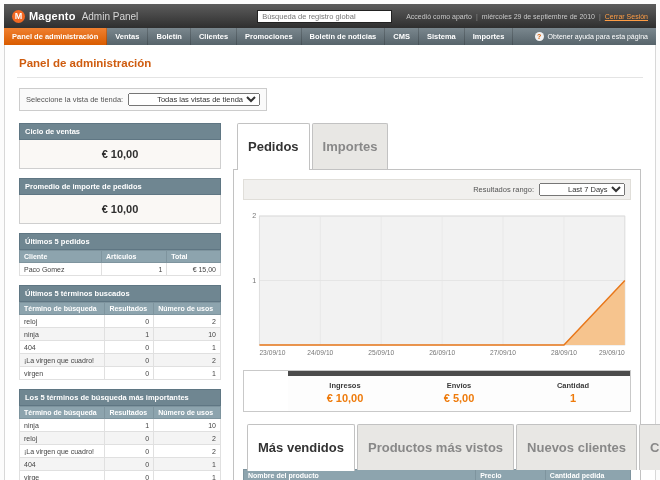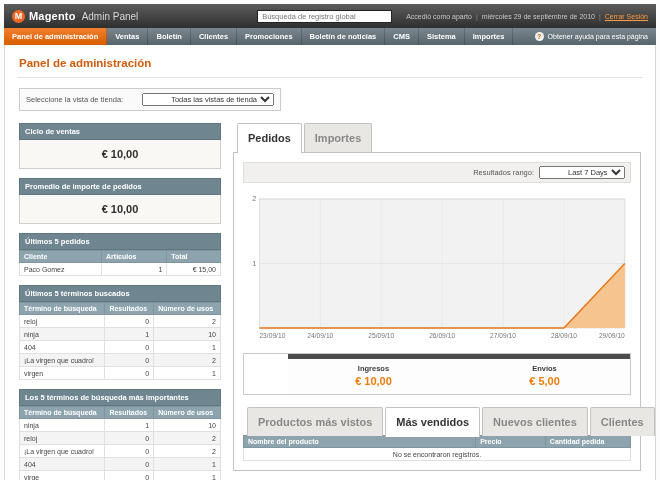--- a/index.html
+++ b/index.html
@@ -22,42 +22,42 @@
   
   .mainnav { height: 17px; background: linear-gradient(#7a878e, #57646b); display: flex; align-items: stretch; }
   .nav-item { font-size: 7.5px; font-weight: bold; color: #fff; padding: 0 8px; display: flex; align-items: center; border-right: 1px solid rgba(0,0,0,.18); cursor: pointer; white-space: nowrap; }
   .nav-item.active { background: linear-gradient(#f2competent7c1a, #d55a00); background: linear-gradient(#f08030, #d95c00); }
   .help { display: flex; align-items: center; gap: 4px; padding: 0 8px; font-size: 7px; color: #fff; cursor: pointer; }
   .help-icon { width: 9px; height: 9px; border-radius: 50%; background: #f2f2f2; color: #d95c00; font-size: 7px; font-weight: bold; display: flex; align-items: center; justify-content: center; }
 
   
   .content { background: #fff; border: 1px solid #d8d8d8; border-top: none; min-height: 418px; padding: 8px 12px 12px; }
   .page-title { color: #cf5c0f; font-size: 11.5px; font-weight: bold; padding: 4px 2px 8px; border-bottom: 1px solid #e4e4e4; margin-bottom: 10px; }
-  .storeview { display: inline-flex; align-items: center; gap: 19px; border: 1px solid #ccc; background: #fafafa; padding: 4px 6px; font-size: 7.5px; color: #555; margin: 0 2px 12px; }
+  .storeview { display: inline-flex; align-items: center; gap: 5px; border: 1px solid #ccc; background: #fafafa; padding: 4px 6px; font-size: 7.5px; color: #555; margin: 0 2px 12px; }
   .storeview select, .range-row select { font-size: 7.5px; font-family: "Liberation Sans", sans-serif; color: #333; padding-left: 24px; }
 
   .cols { display: flex; gap: 12px; align-items: flex-start; padding: 0 2px; }
   .leftcol { width: 202px; flex: none; }
   .rightcol { flex: 1; min-width: 0; }
 
   
   .box { margin-bottom: 9px; }
   .box-title { background: #6f8691; border: 1px solid #5f7683; color: #fff; font-size: 7.5px; font-weight: bold; padding: 3px 5px; }
   .box-value { border: 1px solid #cfcfcf; border-top: none; background: #faf8f5; text-align: center; font-size: 11px; font-weight: bold; color: #2e2e2e; padding: 8px 0; }
 
   table.grid { width: 100%; border-collapse: collapse; }
   table.grid th { background: #8da4ae; border: 1px solid #7e949e; color: #fff; font-size: 7px; font-weight: bold; text-align: left; padding: 2px 4px; white-space: nowrap; }
   table.grid td { font-size: 7px; color: #444; padding: 2.5px 4px; border: 1px solid #e0e0e0; background: #fff; }
   table.grid tbody tr:nth-child(even) td { background: #f4f4f4; }
   table.grid .num { text-align: right; }
   table.grid tbody tr { cursor: pointer; }
 
   
   .tabs { display: flex; gap: 2px; position: relative; z-index: 2; padding-left: 4px; }
-  .tab { font-size: 11px; font-weight: bold; padding: 8px 10px; border: 1px solid #c2c2c2; border-bottom: none; background: #e8e7e4; color: #888; border-radius: 2px 2px 0 0; cursor: pointer; white-space: nowrap; }
+  .tab { font-size: 13px; font-weight: bold; padding: 15px 10px; border: 1px solid #c2c2c2; border-bottom: none; background: #e8e7e4; color: #888; border-radius: 2px 2px 0 0; cursor: pointer; white-space: nowrap; }
   .tab.active { background: #fff; color: #333; margin-bottom: -1px; padding-bottom: 5px; }
   .panel { border: 1px solid #c2c2c2; background: #fff; padding: 9px; }
   .range-row { background: #f1f0ee; border: 1px solid #e0ded9; padding: 3px 5px; text-align: right; font-size: 7.5px; color: #555; margin-bottom: 8px; display: flex; justify-content: flex-end; align-items: center; gap: 5px; }
   .chart-wrap { margin-bottom: 4px; }
 
   .stats { border: 1px solid #c9c9c9; margin-top: 8px; padding-left: 44px; }
   .stats-topbar { height: 5px; background: #4c4c4c; }
   .stats-row { display: flex; background: #fdfdfd; padding: 5px 0 7px; }
   .stat { flex: 1; text-align: center; }
   .stat-label { font-size: 7.5px; font-weight: bold; color: #3a3a3a; }
@@ -276,26 +276,30 @@
               <div class="stats-topbar"></div>
               <div class="stats-row">
                 <div class="stat">
                   <div class="stat-label">Ingresos</div>
                   <div class="stat-value">€ 10,00</div>
                 </div>
                 <div class="stat">
                   <div class="stat-label">Envíos</div>
                   <div class="stat-value">€ 5,00</div>
                 </div>
+                <div class="stat">
+                  <div class="stat-label">Cantidad</div>
+                  <div class="stat-value">1</div>
+                </div>
               </div>
             </div>
 
             <div class="tabs small-tabs">
+              <div class="tab active">Más vendidos</div>
               <div class="tab">Productos más vistos</div>
-              <div class="tab active">Más vendidos</div>
               <div class="tab">Nuevos clientes</div>
               <div class="tab">Clientes</div>
             </div>
 
             <table class="grid products">
               <thead>
                 <tr>
                   <th style="width:60%">Nombre del producto</th>
                   <th style="width:18%">Precio</th>
                   <th style="width:22%">Cantidad pedida</th>

